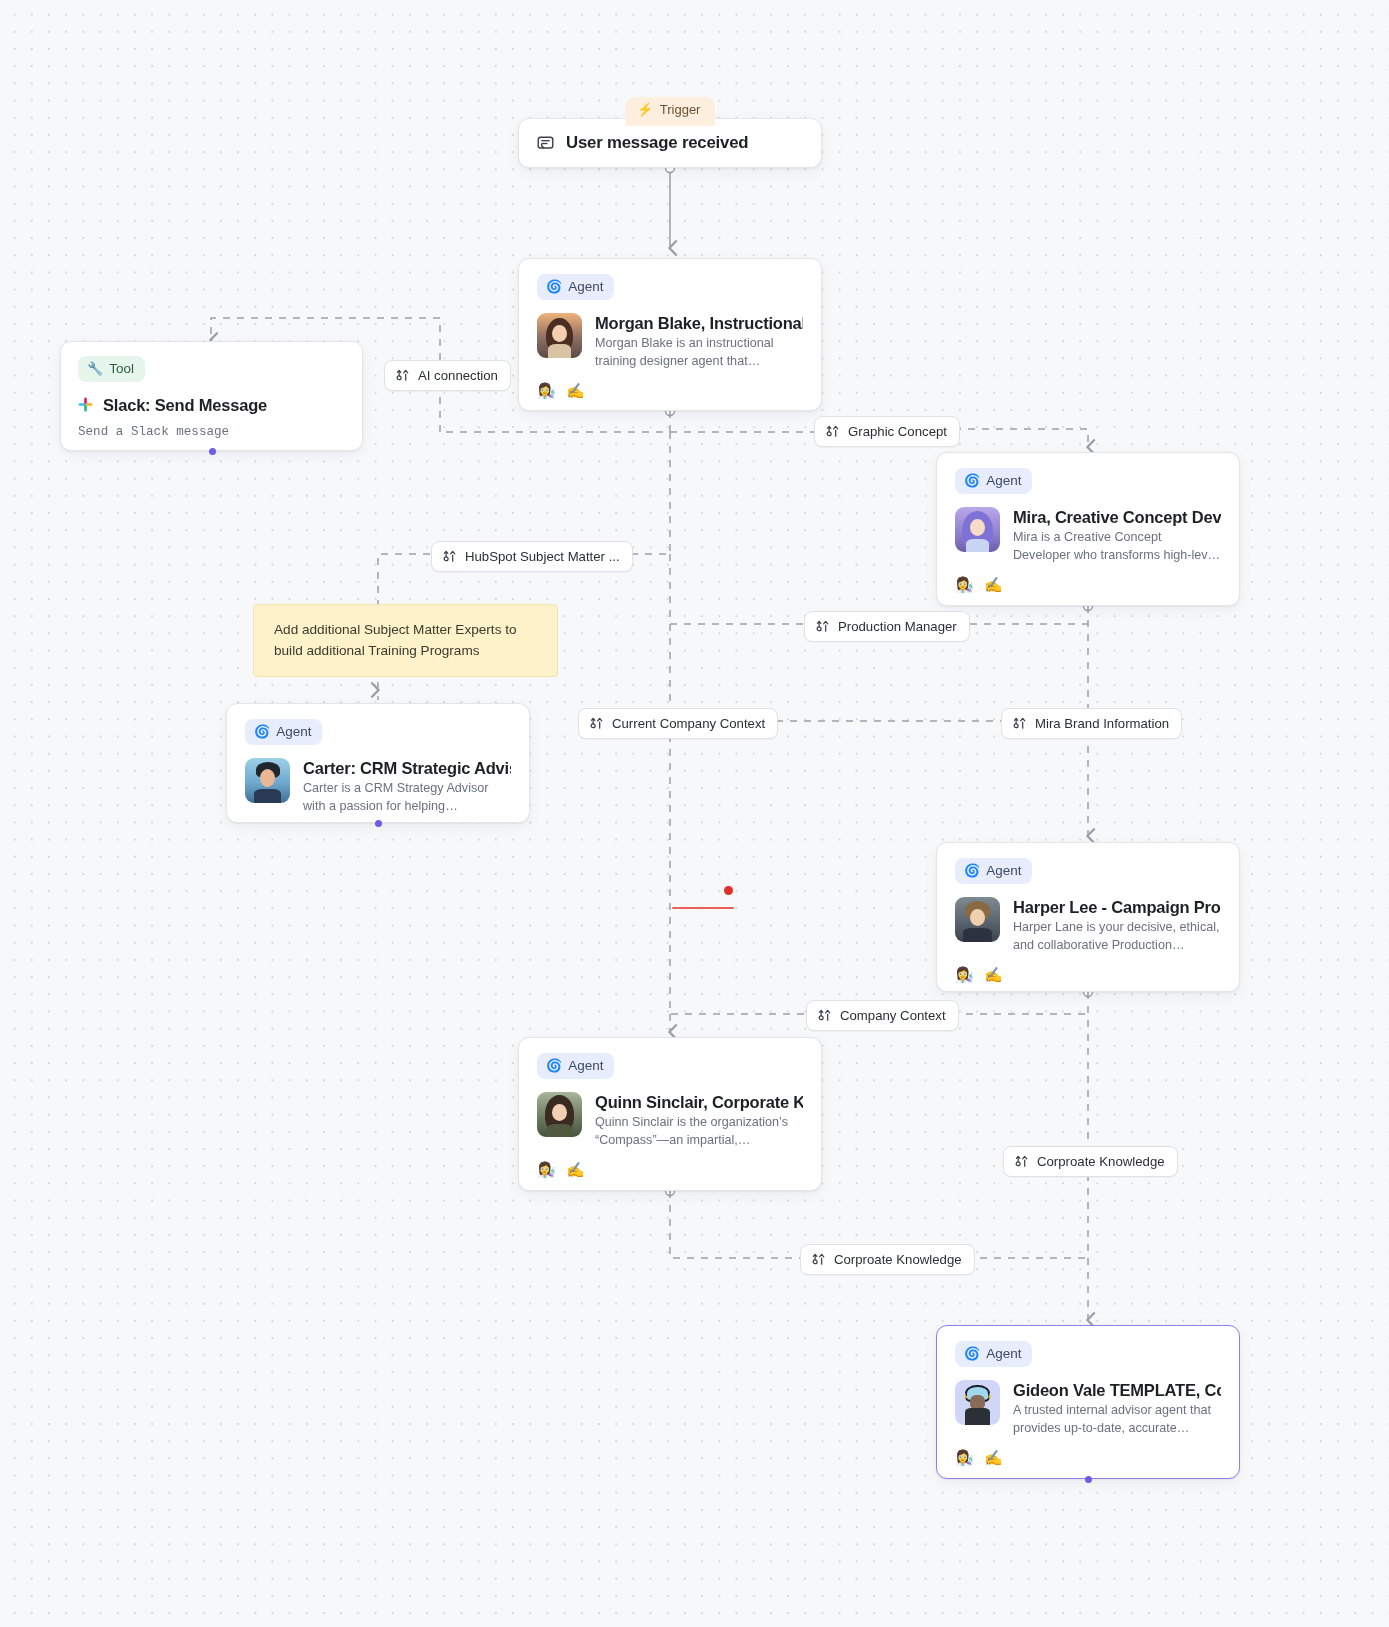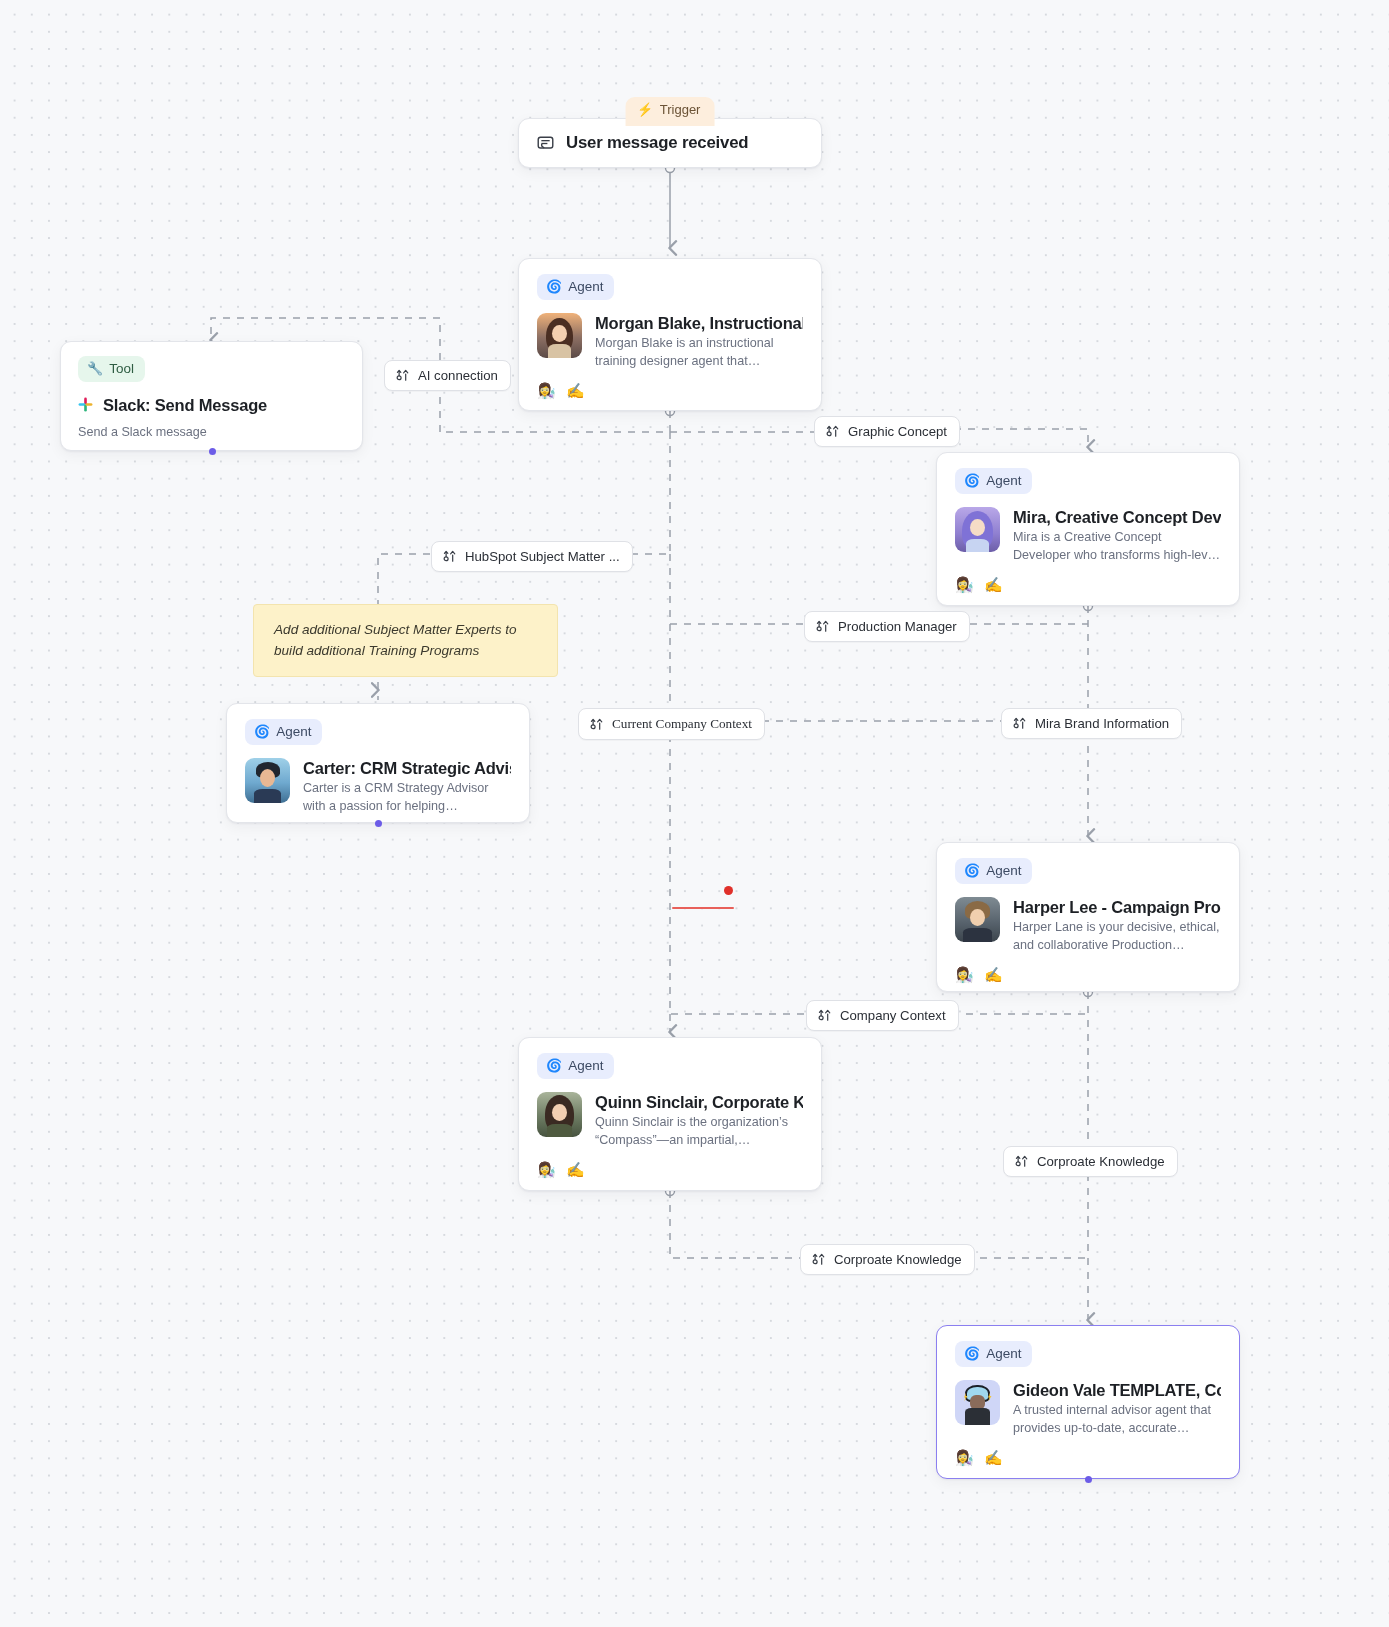--- a/index.html
+++ b/index.html
@@ -181,21 +181,21 @@
       <span style="display:inline-flex;">
         <svg width="15" height="15" viewBox="0 0 16 16">
           <rect x="6.6" y="0.6" width="2.8" height="7.4" rx="1.4" fill="#e01e5a"></rect>
           <rect x="0.6" y="6.6" width="7.4" height="2.8" rx="1.4" fill="#36c5f0"></rect>
           <rect x="6.6" y="8" width="2.8" height="7.4" rx="1.4" fill="#2eb67d"></rect>
           <rect x="8" y="6.6" width="7.4" height="2.8" rx="1.4" fill="#ecb22e"></rect>
         </svg>
       </span>
       <span class="ntitle">Slack: Send Message</span>
     </div>
-    <div class="ndesc" style="margin-top:9px;">Send a Slack message</div>
+    <div class="ndesc" style="margin-top:9px;font-family:Liberation Mono, monospace;">Send a Slack message</div>
     <div class="port" style="left:148px;top:106px;"></div>
   </div>
 
   <div class="node" style="left:936px;top:452px;width:304px;height:154px;padding:15px 18px 14px;">
     <div class="badge badge-agent">
       <span class="gl">🌀</span>
       <span>Agent</span>
     </div>
     <div class="node-body" style="margin-top:13px;">
       <div class="avatar" style="background:linear-gradient(#b9a8e8,#8f7fd0 60%,#6c5ea8);">
@@ -295,21 +295,21 @@
         <div class="ndesc" style="display:-webkit-box;-webkit-line-clamp:2;-webkit-box-orient:vertical;overflow:hidden;">A trusted internal advisor agent that provides up-to-date, accurate answers...</div>
       </div>
     </div>
     <div class="footicons" style="margin-top:12px;">
       <span>👩‍🔬</span>
       <span>✍️</span>
     </div>
     <div class="port" style="left:148px;top:150px;"></div>
   </div>
 
-  <div class="sticky" style="left:253px;top:604px;width:305px;height:73px;display:flex;align-items:center;font-style:italic;">
+  <div class="sticky" style="left:253px;top:604px;width:305px;height:73px;display:flex;align-items:center;">
     <span>Add additional Subject Matter Experts to build additional Training Programs</span>
   </div>
 
   <div class="redline" style="left:672px;top:907px;width:62px;"></div>
   <div class="reddot" style="left:724px;top:886px;"></div>
 
   <div class="conn" style="left:384px;top:360px;">
     <svg width="15" height="15" viewBox="0 0 16 16">
         <circle cx="4.4" cy="10.4" r="2.1" fill="none" stroke="#3a3f48" stroke-width="1.3"></circle>
         <path d="M4.4 8.3 L4.4 3.2" stroke="#3a3f48" stroke-width="1.3" stroke-linecap="round"></path>
@@ -346,21 +346,21 @@
     <svg width="15" height="15" viewBox="0 0 16 16">
         <circle cx="4.4" cy="10.4" r="2.1" fill="none" stroke="#3a3f48" stroke-width="1.3"></circle>
         <path d="M4.4 8.3 L4.4 3.2" stroke="#3a3f48" stroke-width="1.3" stroke-linecap="round"></path>
         <path d="M2.6 4.6 L4.4 2.6 L6.2 4.6" fill="none" stroke="#3a3f48" stroke-width="1.3" stroke-linecap="round" stroke-linejoin="round"></path>
         <path d="M11.4 13 L11.4 6.4" stroke="#3a3f48" stroke-width="1.3" stroke-linecap="round"></path>
         <path d="M9.2 5.2 L11.4 2.6 L13.6 5.2" fill="none" stroke="#3a3f48" stroke-width="1.3" stroke-linecap="round" stroke-linejoin="round"></path>
       </svg>
     <span>Production Manager</span>
   </div>
 
-  <div class="conn" style="left:578px;top:708px;font-family:Liberation Serif, serif;">
+  <div class="conn" style="left:578px;top:708px;">
     <svg width="15" height="15" viewBox="0 0 16 16">
         <circle cx="4.4" cy="10.4" r="2.1" fill="none" stroke="#3a3f48" stroke-width="1.3"></circle>
         <path d="M4.4 8.3 L4.4 3.2" stroke="#3a3f48" stroke-width="1.3" stroke-linecap="round"></path>
         <path d="M2.6 4.6 L4.4 2.6 L6.2 4.6" fill="none" stroke="#3a3f48" stroke-width="1.3" stroke-linecap="round" stroke-linejoin="round"></path>
         <path d="M11.4 13 L11.4 6.4" stroke="#3a3f48" stroke-width="1.3" stroke-linecap="round"></path>
         <path d="M9.2 5.2 L11.4 2.6 L13.6 5.2" fill="none" stroke="#3a3f48" stroke-width="1.3" stroke-linecap="round" stroke-linejoin="round"></path>
       </svg>
     <span>Current Company Context</span>
   </div>
 

